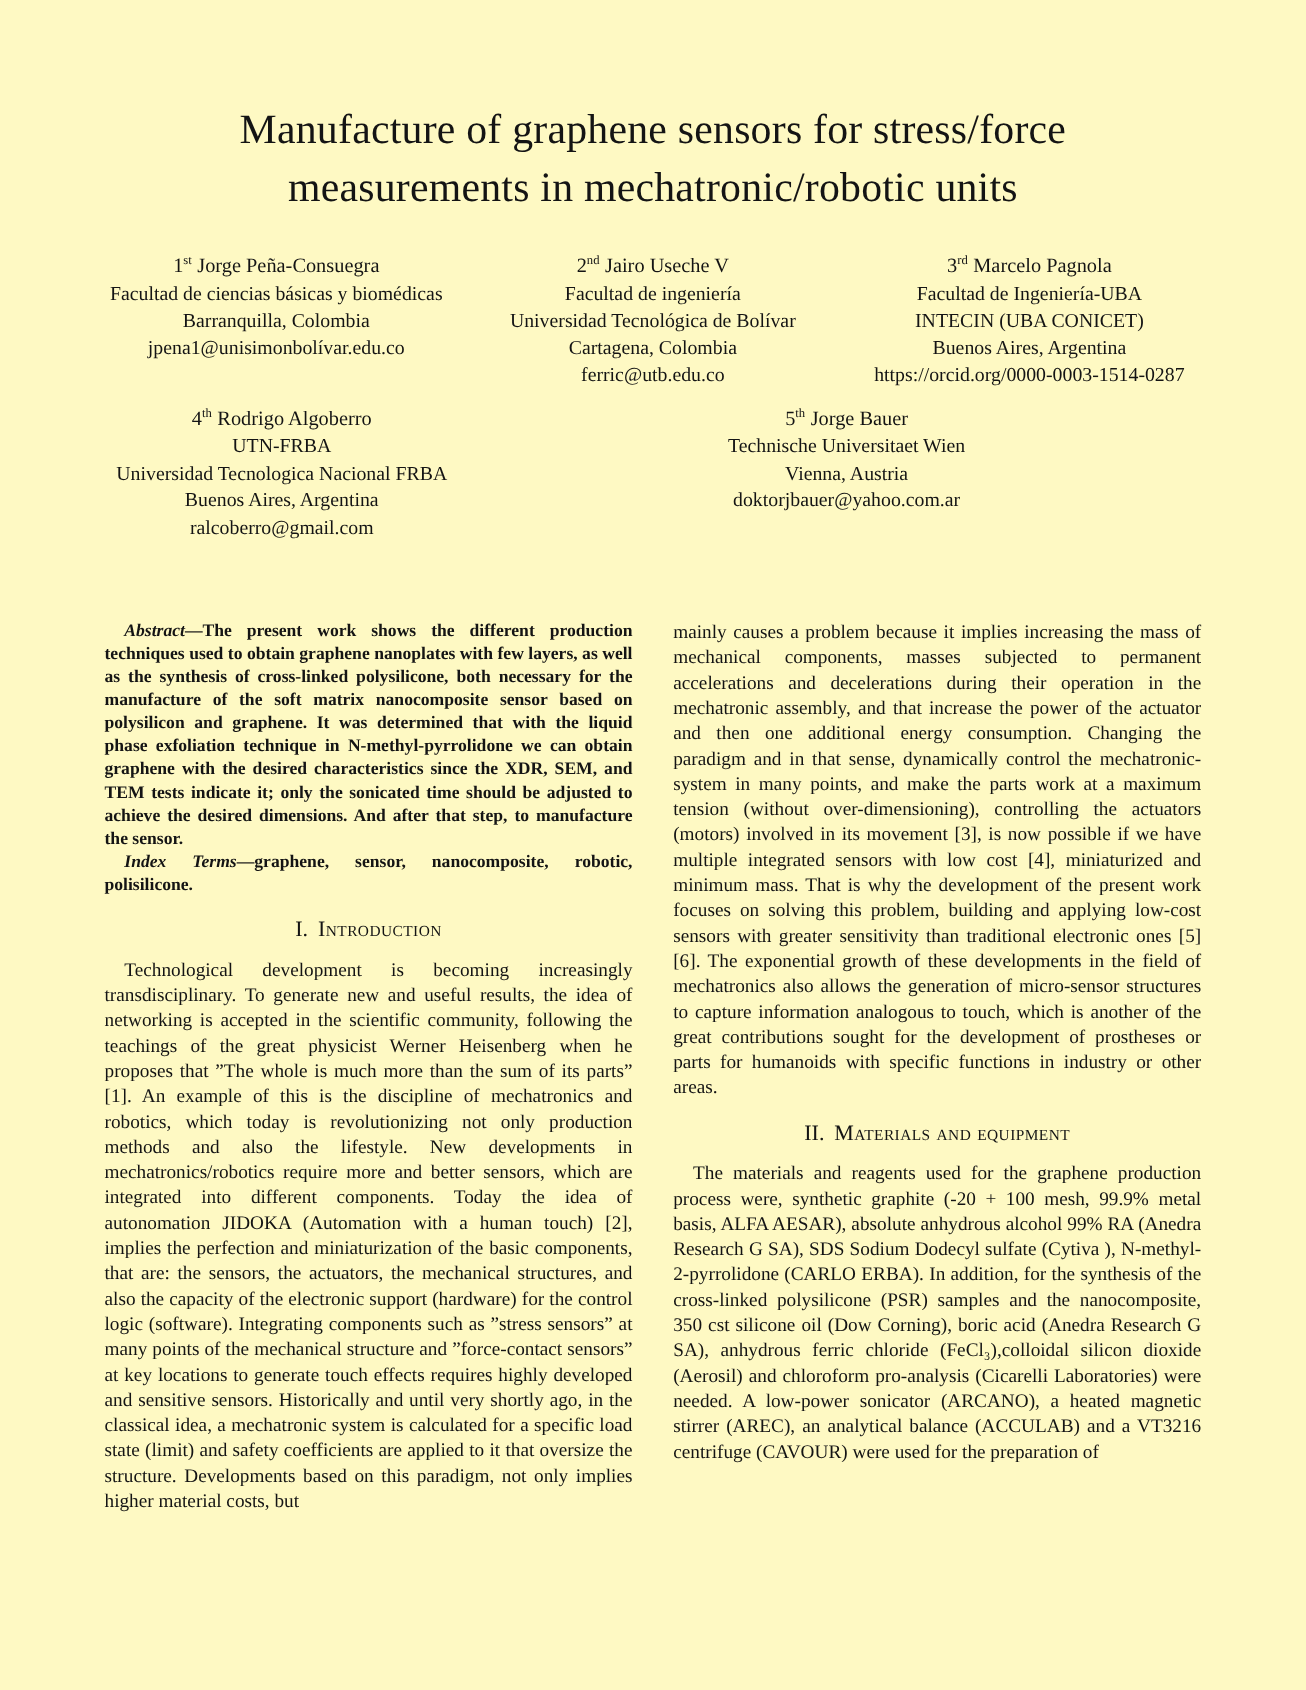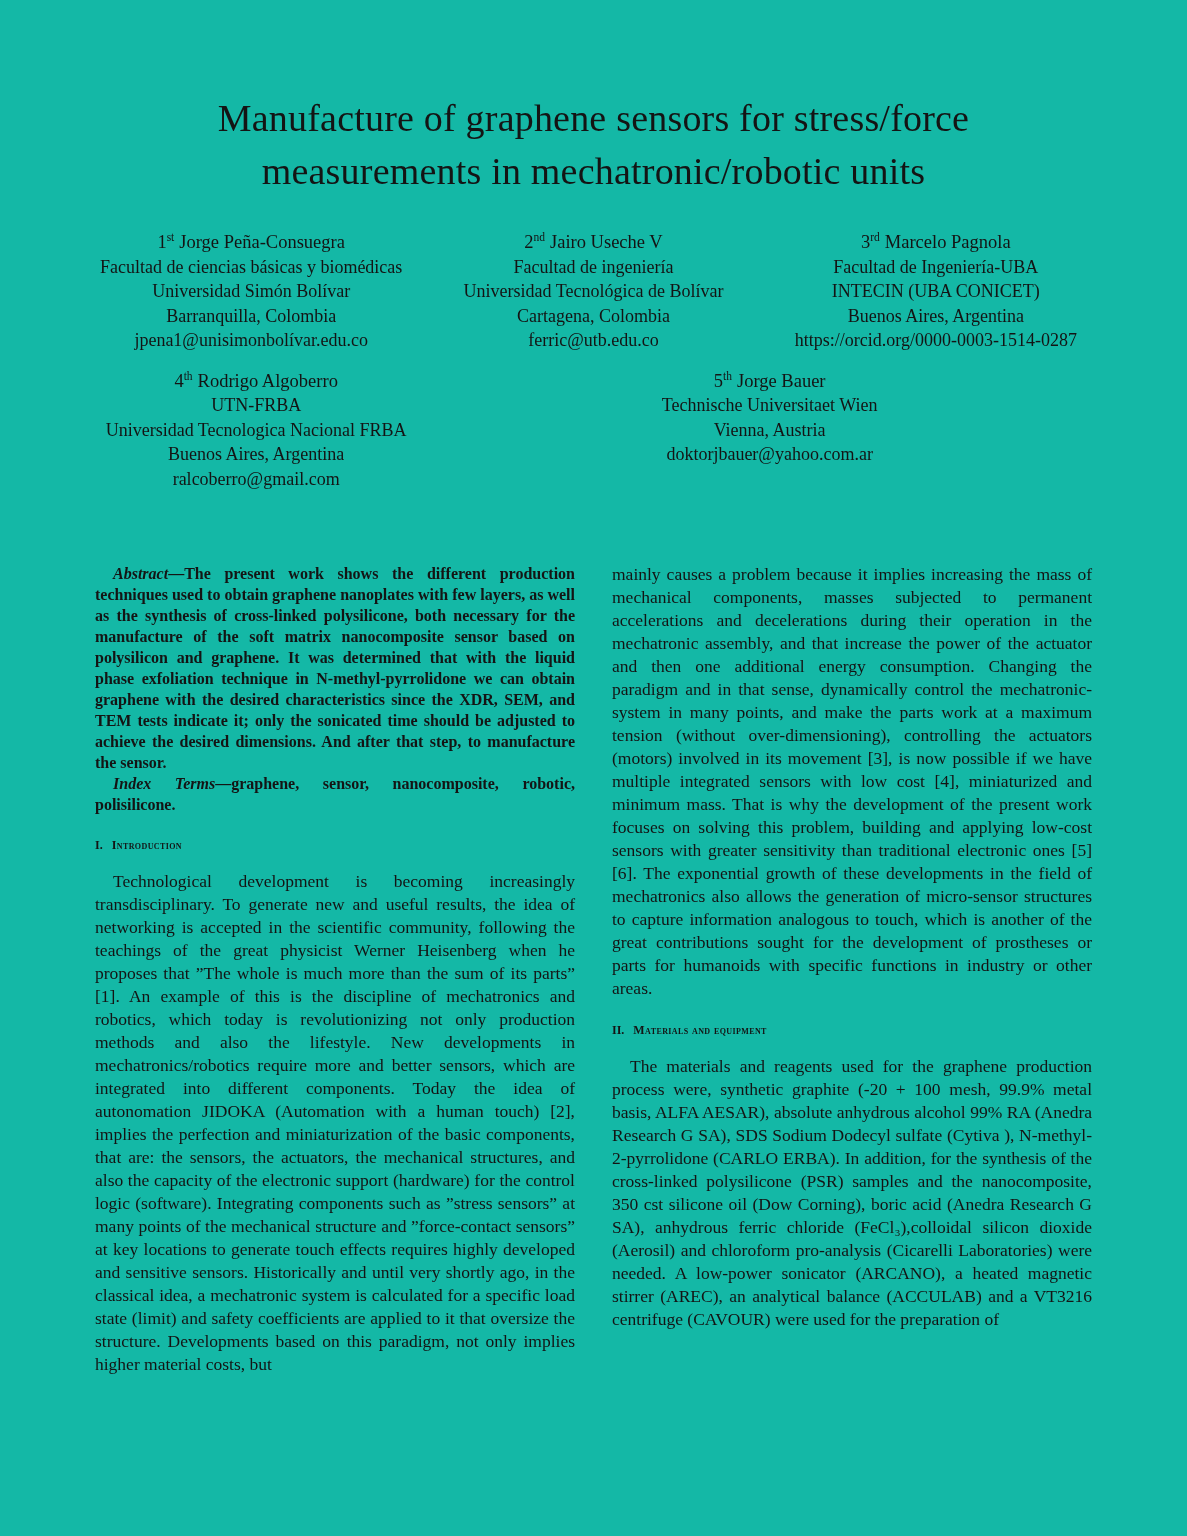--- a/index.html
+++ b/index.html
@@ -8,21 +8,21 @@
     width: 1187px; height: 1536px;
     color: #141414;
     font-family: "Liberation Serif", "DejaVu Serif", serif;
     position: relative;
   }
   .page {
     position: relative;
     width: 1187px; height: 1536px;
     padding: 92px 95px 0 95px;
     overflow: hidden;
-    background: #14b8a6;
+    background: #fef9c3;
   }
   
   .title {
     text-align: center;
     font-weight: 400;
     font-size: 38px;
     line-height: 53px;
     letter-spacing: 0.2px;
   }
   .title-line { display: block; }
@@ -59,23 +59,24 @@
   .abstract-par, .index-par {
     font-weight: bold;
     font-size: 16px;
     line-height: 21px;
     text-align: justify;
     text-indent: 18px;
   }
   .abstract-par .lbl, .index-par .lbl { font-style: italic; }
   
   h2.section {
-    font-weight: 700;
-    font-size: 12px;
+    font-weight: 400;
+    font-size: 20px;
     line-height: 24px;
+    text-align: center;
     margin-top: 18px;
     margin-bottom: 13px;
   }
   h2.section .secnum { margin-right: 9px; }
   h2.section .sc { font-variant: small-caps; letter-spacing: 0.4px; }
   
   .body-par {
     font-size: 17.5px;
     line-height: 23px;
     text-align: justify;
@@ -90,21 +91,20 @@
   <h1 class="title">
     <span class="title-line">Manufacture of graphene sensors for stress/force</span>
     <span class="title-line">measurements in mechatronic/robotic units</span>
   </h1>
 
   <div class="authors-row row-1">
     <div class="author-col">
       <div class="author-block">
         <div class="author-name"><span>1</span><sup>st</sup><span class="nm">Jorge Peña-Consuegra</span></div>
         <div class="affil">Facultad de ciencias básicas y biomédicas</div>
-        <div class="affil">Universidad Simón Bolívar</div>
         <div>Barranquilla, Colombia</div>
         <div>jpena1@unisimonbolívar.edu.co</div>
       </div>
     </div>
     <div class="author-col">
       <div class="author-block">
         <div class="author-name"><span>2</span><sup>nd</sup><span class="nm">Jairo Useche V</span></div>
         <div class="affil">Facultad de ingeniería</div>
         <div class="affil">Universidad Tecnológica de Bolívar</div>
         <div>Cartagena, Colombia</div>

